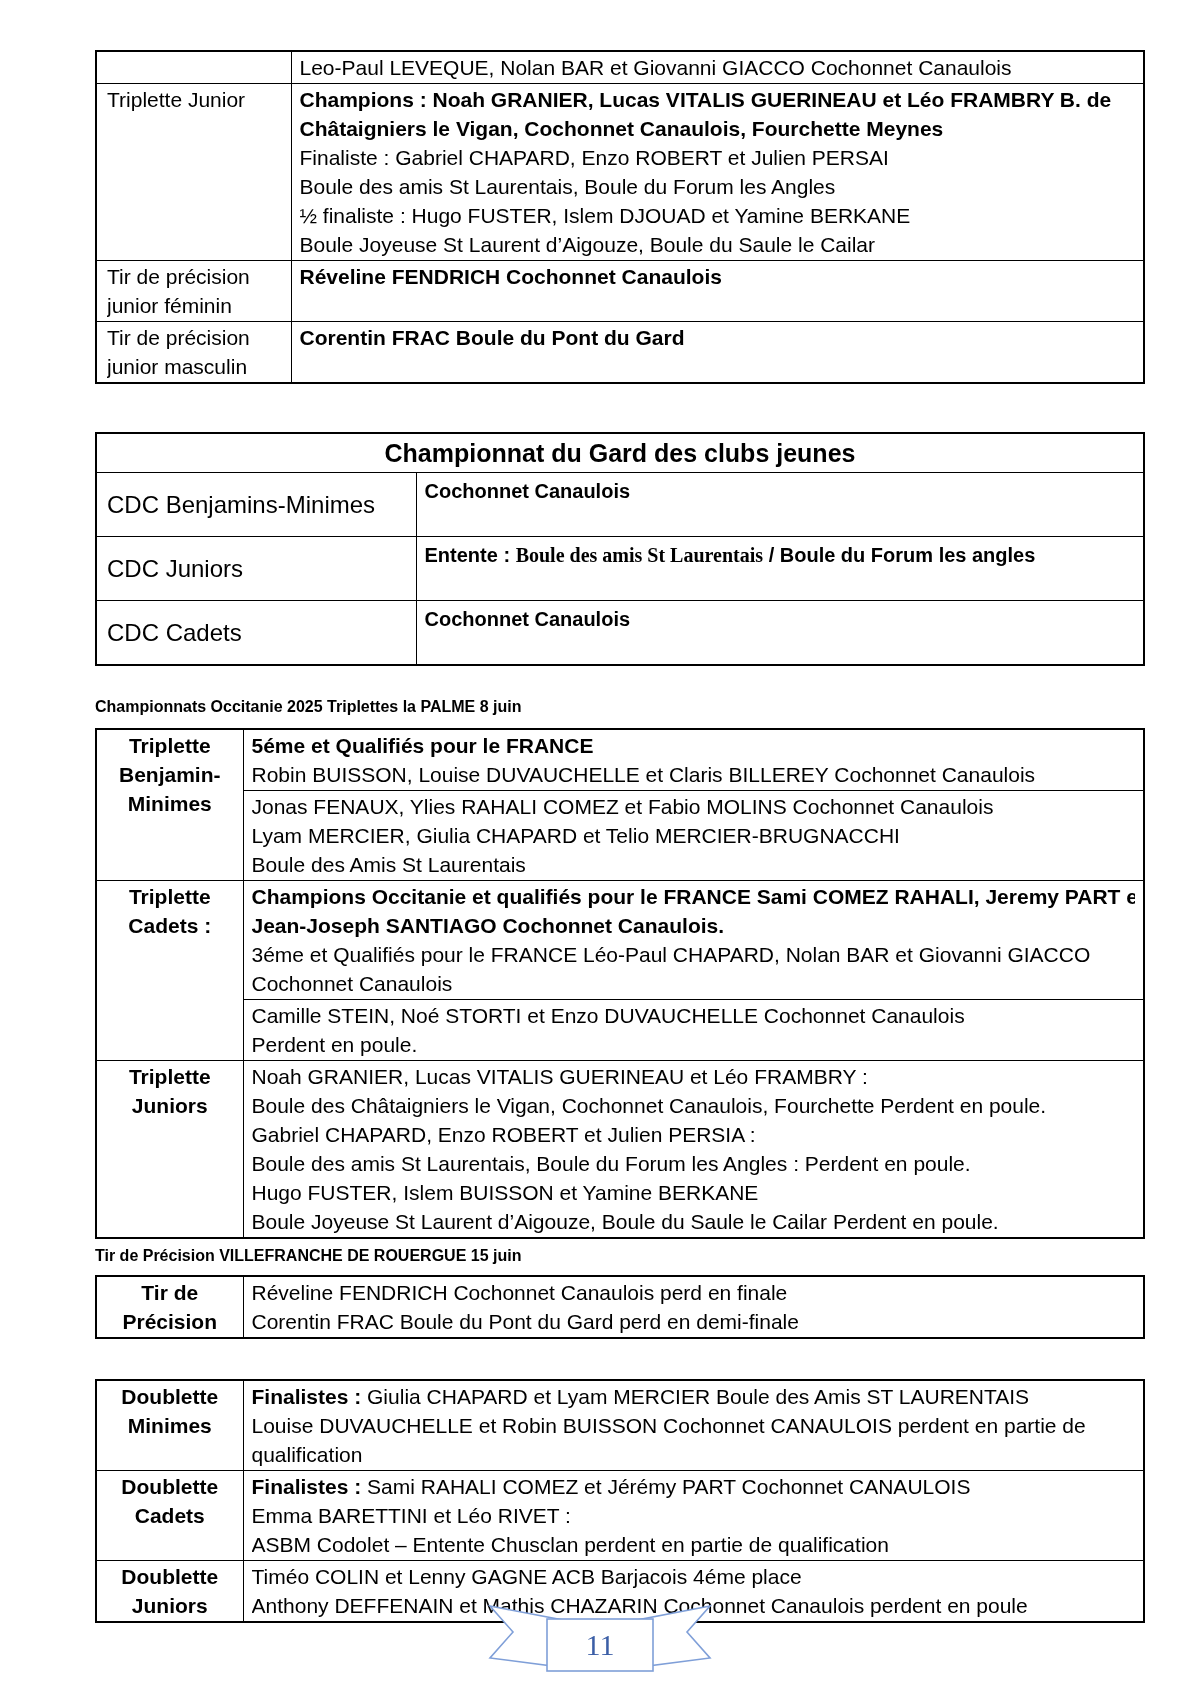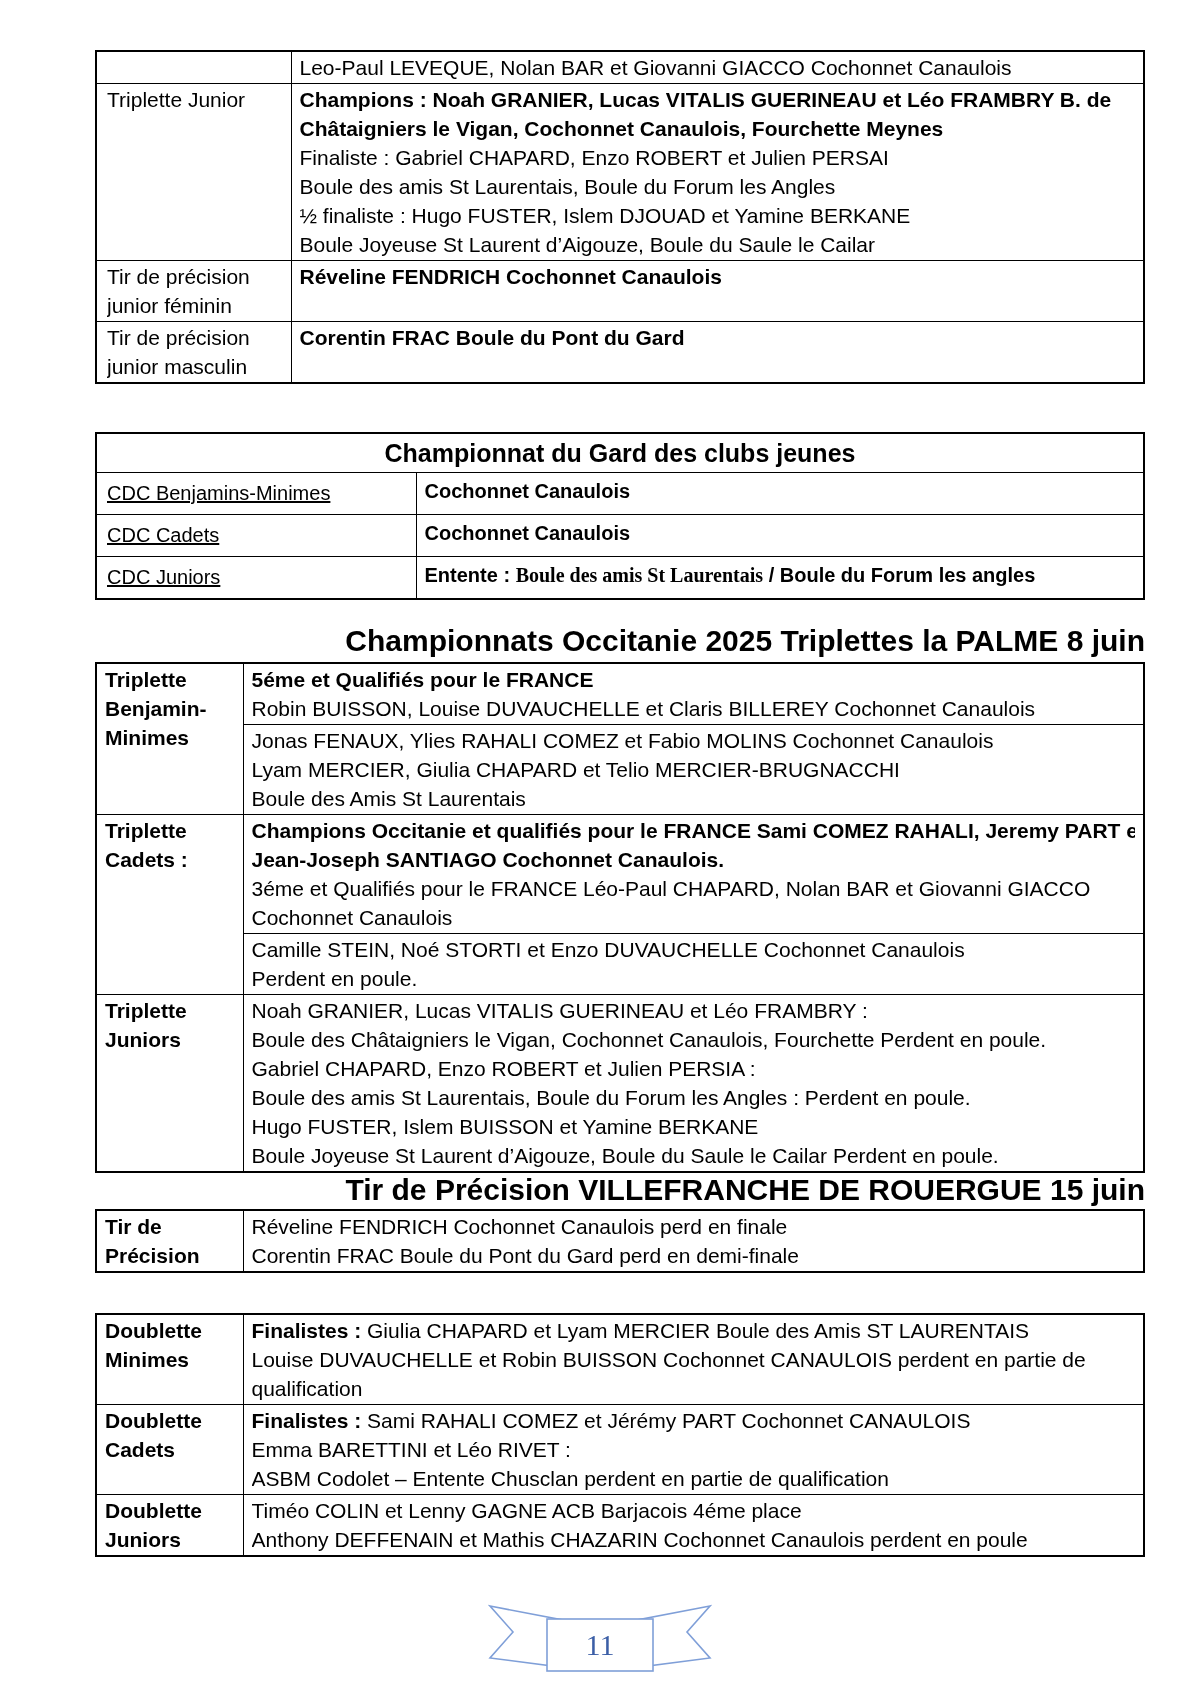--- a/index.html
+++ b/index.html
@@ -12,32 +12,32 @@
   .tbl{border:2px solid #000;}
   .tbl td{border:1.5px solid #000;vertical-align:top;padding:1px 8px;font-size:21px;line-height:29px;}
   .ln{white-space:nowrap;overflow:hidden;}
   .b{font-weight:bold;}
   
   .t1{margin-bottom:48px;padding-left:36px;}
   .t1 .lab{padding-left:10px;}
   
   .t2{margin-bottom:26px;}
   .t2 .title{font-weight:bold;font-size:25px;text-align:center;padding:3px 8px;line-height:32px;}
-  .t2 .lab2{font-size:20px;line-height:31px;padding:5px 10px;text-decoration:underline;}
+  .t2 .lab2{font-size:24px;line-height:31px;padding:16px 10px;}
   .t2 .val2{font-weight:bold;font-size:20px;line-height:31px;padding-top:3px;}
   .serif{font-family:"Liberation Serif",serif;}
   
-  .hd{font-weight:bold;font-size:30px;line-height:30px;text-align:right;}
+  .hd{font-weight:bold;font-size:16px;line-height:30px;text-align:left;}
   .h1{margin:0 0 6px 0;}
   .h2{margin:2px 0 4px 0;}
   .h3{margin:0 0 12px 0;}
   
   .t3{margin-bottom:2px;}
   .t4{margin-bottom:40px;}
-  .labc{text-align:left;font-weight:bold;}
+  .labc{text-align:center;font-weight:bold;}
   
   .ribbon{position:absolute;left:488px;top:1598px;width:224px;height:82px;}
   .ribbon text{font-family:"Liberation Serif",serif;font-size:30px;}
 </style>
 </head>
 <body>
 
 <div class="page">
   <div class="content">
 
@@ -94,26 +94,26 @@
         </colgroup>
       <tbody>
           <tr>
         <td class="title" colspan="2">Championnat du Gard des clubs jeunes</td>
       </tr>
       <tr>
         <td class="lab2">CDC Benjamins-Minimes</td>
         <td class="val2">Cochonnet Canaulois</td>
       </tr>
       <tr>
+        <td class="lab2">CDC Juniors</td>
+        <td class="val2"><span>Entente : </span><span class="serif">Boule des amis St Laurentais</span><span> / Boule du Forum les angles</span></td>
+      </tr>
+      <tr>
         <td class="lab2">CDC Cadets</td>
         <td class="val2">Cochonnet Canaulois</td>
-      </tr>
-      <tr>
-        <td class="lab2">CDC Juniors</td>
-        <td class="val2"><span>Entente : </span><span class="serif">Boule des amis St Laurentais</span><span> / Boule du Forum les angles</span></td>
       </tr>
     </tbody>
       </table>
 
     <div class="hd h1">Championnats Occitanie 2025 Triplettes la PALME 8 juin</div>
 
     <table class="tbl t3">
       <colgroup>
           <col style="width:147px">
           <col>

